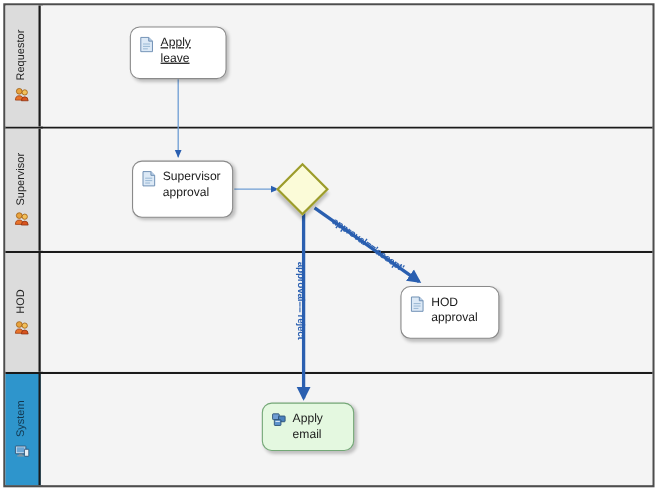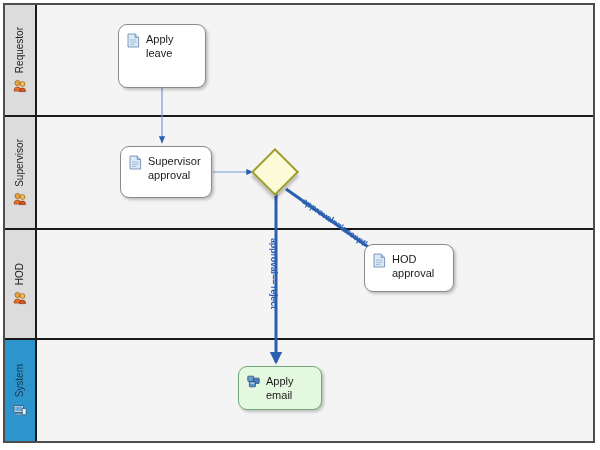--- a/index.html
+++ b/index.html
@@ -230,21 +230,21 @@
 
     <line x1="213" y1="172" x2="253" y2="172" stroke="#6f9ed4" stroke-width="1.2" marker-end="url(#arrow-thin)"></line>
 
     <line x1="286" y1="189" x2="381" y2="256" stroke="#2a5fb0" stroke-width="3" marker-end="url(#arrow-thick)"></line>
 
     <line x1="276" y1="192" x2="276" y2="362" stroke="#2a5fb0" stroke-width="3" marker-end="url(#arrow-thick)"></line>
   </svg>
 
   <div class="gateway" style="left:258px;top:155px;"></div>
 
-  <div class="node" style="left:118px;top:24px;width:88px;height:64px;">
+  <div class="node" style="left:118px;top:24px;width:88px;height:48px;text-decoration:underline;">
     <span class="node-icon">
       <svg width="13" height="15" viewBox="0 0 13 15">
         <path d="M1,1 L8.2,1 L11.6,4.4 L11.6,14 L1,14 z" fill="#dce9f6" stroke="#6f90b4" stroke-width="0.9"></path>
         <path d="M8.2,1 L8.2,4.4 L11.6,4.4" fill="#b9cfe6" stroke="#6f90b4" stroke-width="0.9"></path>
         <line x1="3" y1="7" x2="9.4" y2="7" stroke="#8fb0cf" stroke-width="0.8"></line>
         <line x1="3" y1="9.2" x2="9.4" y2="9.2" stroke="#8fb0cf" stroke-width="0.8"></line>
         <line x1="3" y1="11.4" x2="7.4" y2="11.4" stroke="#8fb0cf" stroke-width="0.8"></line>
       </svg>
     </span>
     <span class="node-label">Apply leave</span>
@@ -257,21 +257,21 @@
         <path d="M8.2,1 L8.2,4.4 L11.6,4.4" fill="#b9cfe6" stroke="#6f90b4" stroke-width="0.9"></path>
         <line x1="3" y1="7" x2="9.4" y2="7" stroke="#8fb0cf" stroke-width="0.8"></line>
         <line x1="3" y1="9.2" x2="9.4" y2="9.2" stroke="#8fb0cf" stroke-width="0.8"></line>
         <line x1="3" y1="11.4" x2="7.4" y2="11.4" stroke="#8fb0cf" stroke-width="0.8"></line>
       </svg>
     </span>
     <span class="node-label">Supervisor
 approval</span>
   </div>
 
-  <div class="node" style="left:364px;top:244px;width:90px;height:48px;">
+  <div class="node" style="left:364px;top:260px;width:90px;height:48px;">
     <span class="node-icon">
       <svg width="13" height="15" viewBox="0 0 13 15">
         <path d="M1,1 L8.2,1 L11.6,4.4 L11.6,14 L1,14 z" fill="#dce9f6" stroke="#6f90b4" stroke-width="0.9"></path>
         <path d="M8.2,1 L8.2,4.4 L11.6,4.4" fill="#b9cfe6" stroke="#6f90b4" stroke-width="0.9"></path>
         <line x1="3" y1="7" x2="9.4" y2="7" stroke="#8fb0cf" stroke-width="0.8"></line>
         <line x1="3" y1="9.2" x2="9.4" y2="9.2" stroke="#8fb0cf" stroke-width="0.8"></line>
         <line x1="3" y1="11.4" x2="7.4" y2="11.4" stroke="#8fb0cf" stroke-width="0.8"></line>
       </svg>
     </span>
     <span class="node-label">HOD approval</span>

